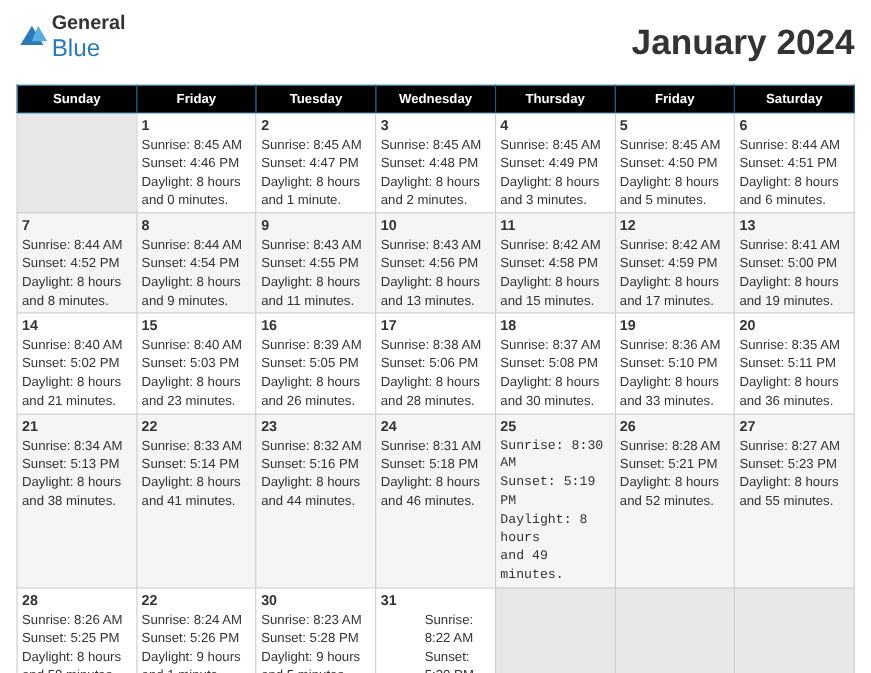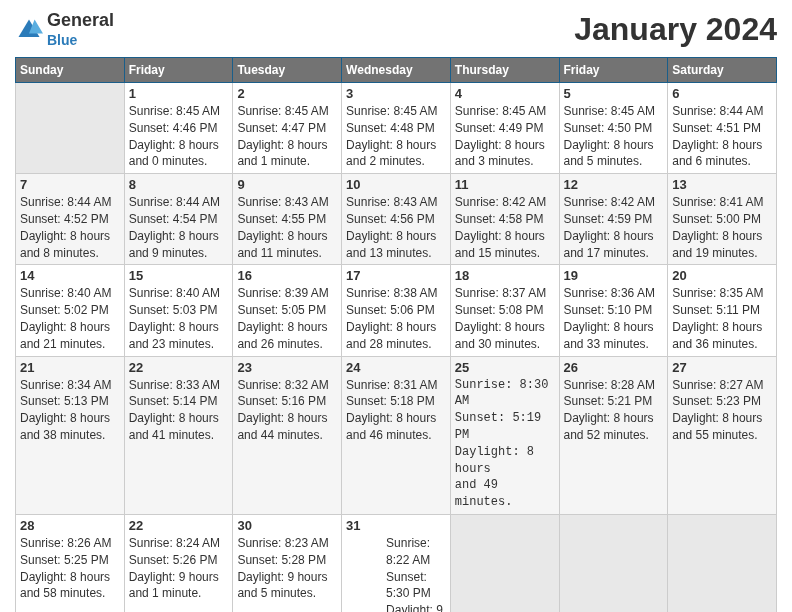--- a/index.html
+++ b/index.html
@@ -10,36 +10,36 @@
       height: 612px;
       overflow: hidden;
     }
     .container {
       width: 792px;
       padding: 10px 15px;
     }
     .header-row {
       display: flex;
       justify-content: space-between;
-      align-items: center;
-      margin-bottom: 8px;
+      align-items: flex-end;
+      margin-bottom: 20px;
     }
     .logo {
       display: flex;
       align-items: center;
       gap: 4px;
     }
     .logo-text-general {
       font-size: 18px;
       font-weight: bold;
       color: #333;
     }
     .logo-text-blue {
-      font-size: 14px;
-      font-weight: bold;
+      font-size: 22px;
+      font-weight: normal;
       color: #2B7BB9;
     }
     .logo-icon {
       width: 28px;
       height: 28px;
     }
     .title-block {
       text-align: right;
     }
     .main-title {
@@ -50,26 +50,26 @@
     .subtitle {
       font-size: 15px;
       color: #555;
     }
     table {
       width: 100%;
       border-collapse: collapse;
       table-layout: fixed;
     }
     thead tr th {
-      background-color: #737373;
+      background-color: #000000;
       color: #fff;
       font-size: 12px;
       font-weight: bold;
       padding: 5px 4px;
-      text-align: left;
+      text-align: center;
       border: 1px solid #1a5e8a;
     }
     tbody tr td {
       border: 1px solid #ccc;
       vertical-align: top;
       padding: 3px 4px;
       font-size: 10px;
       color: #333;
       height: 78px;
     }

